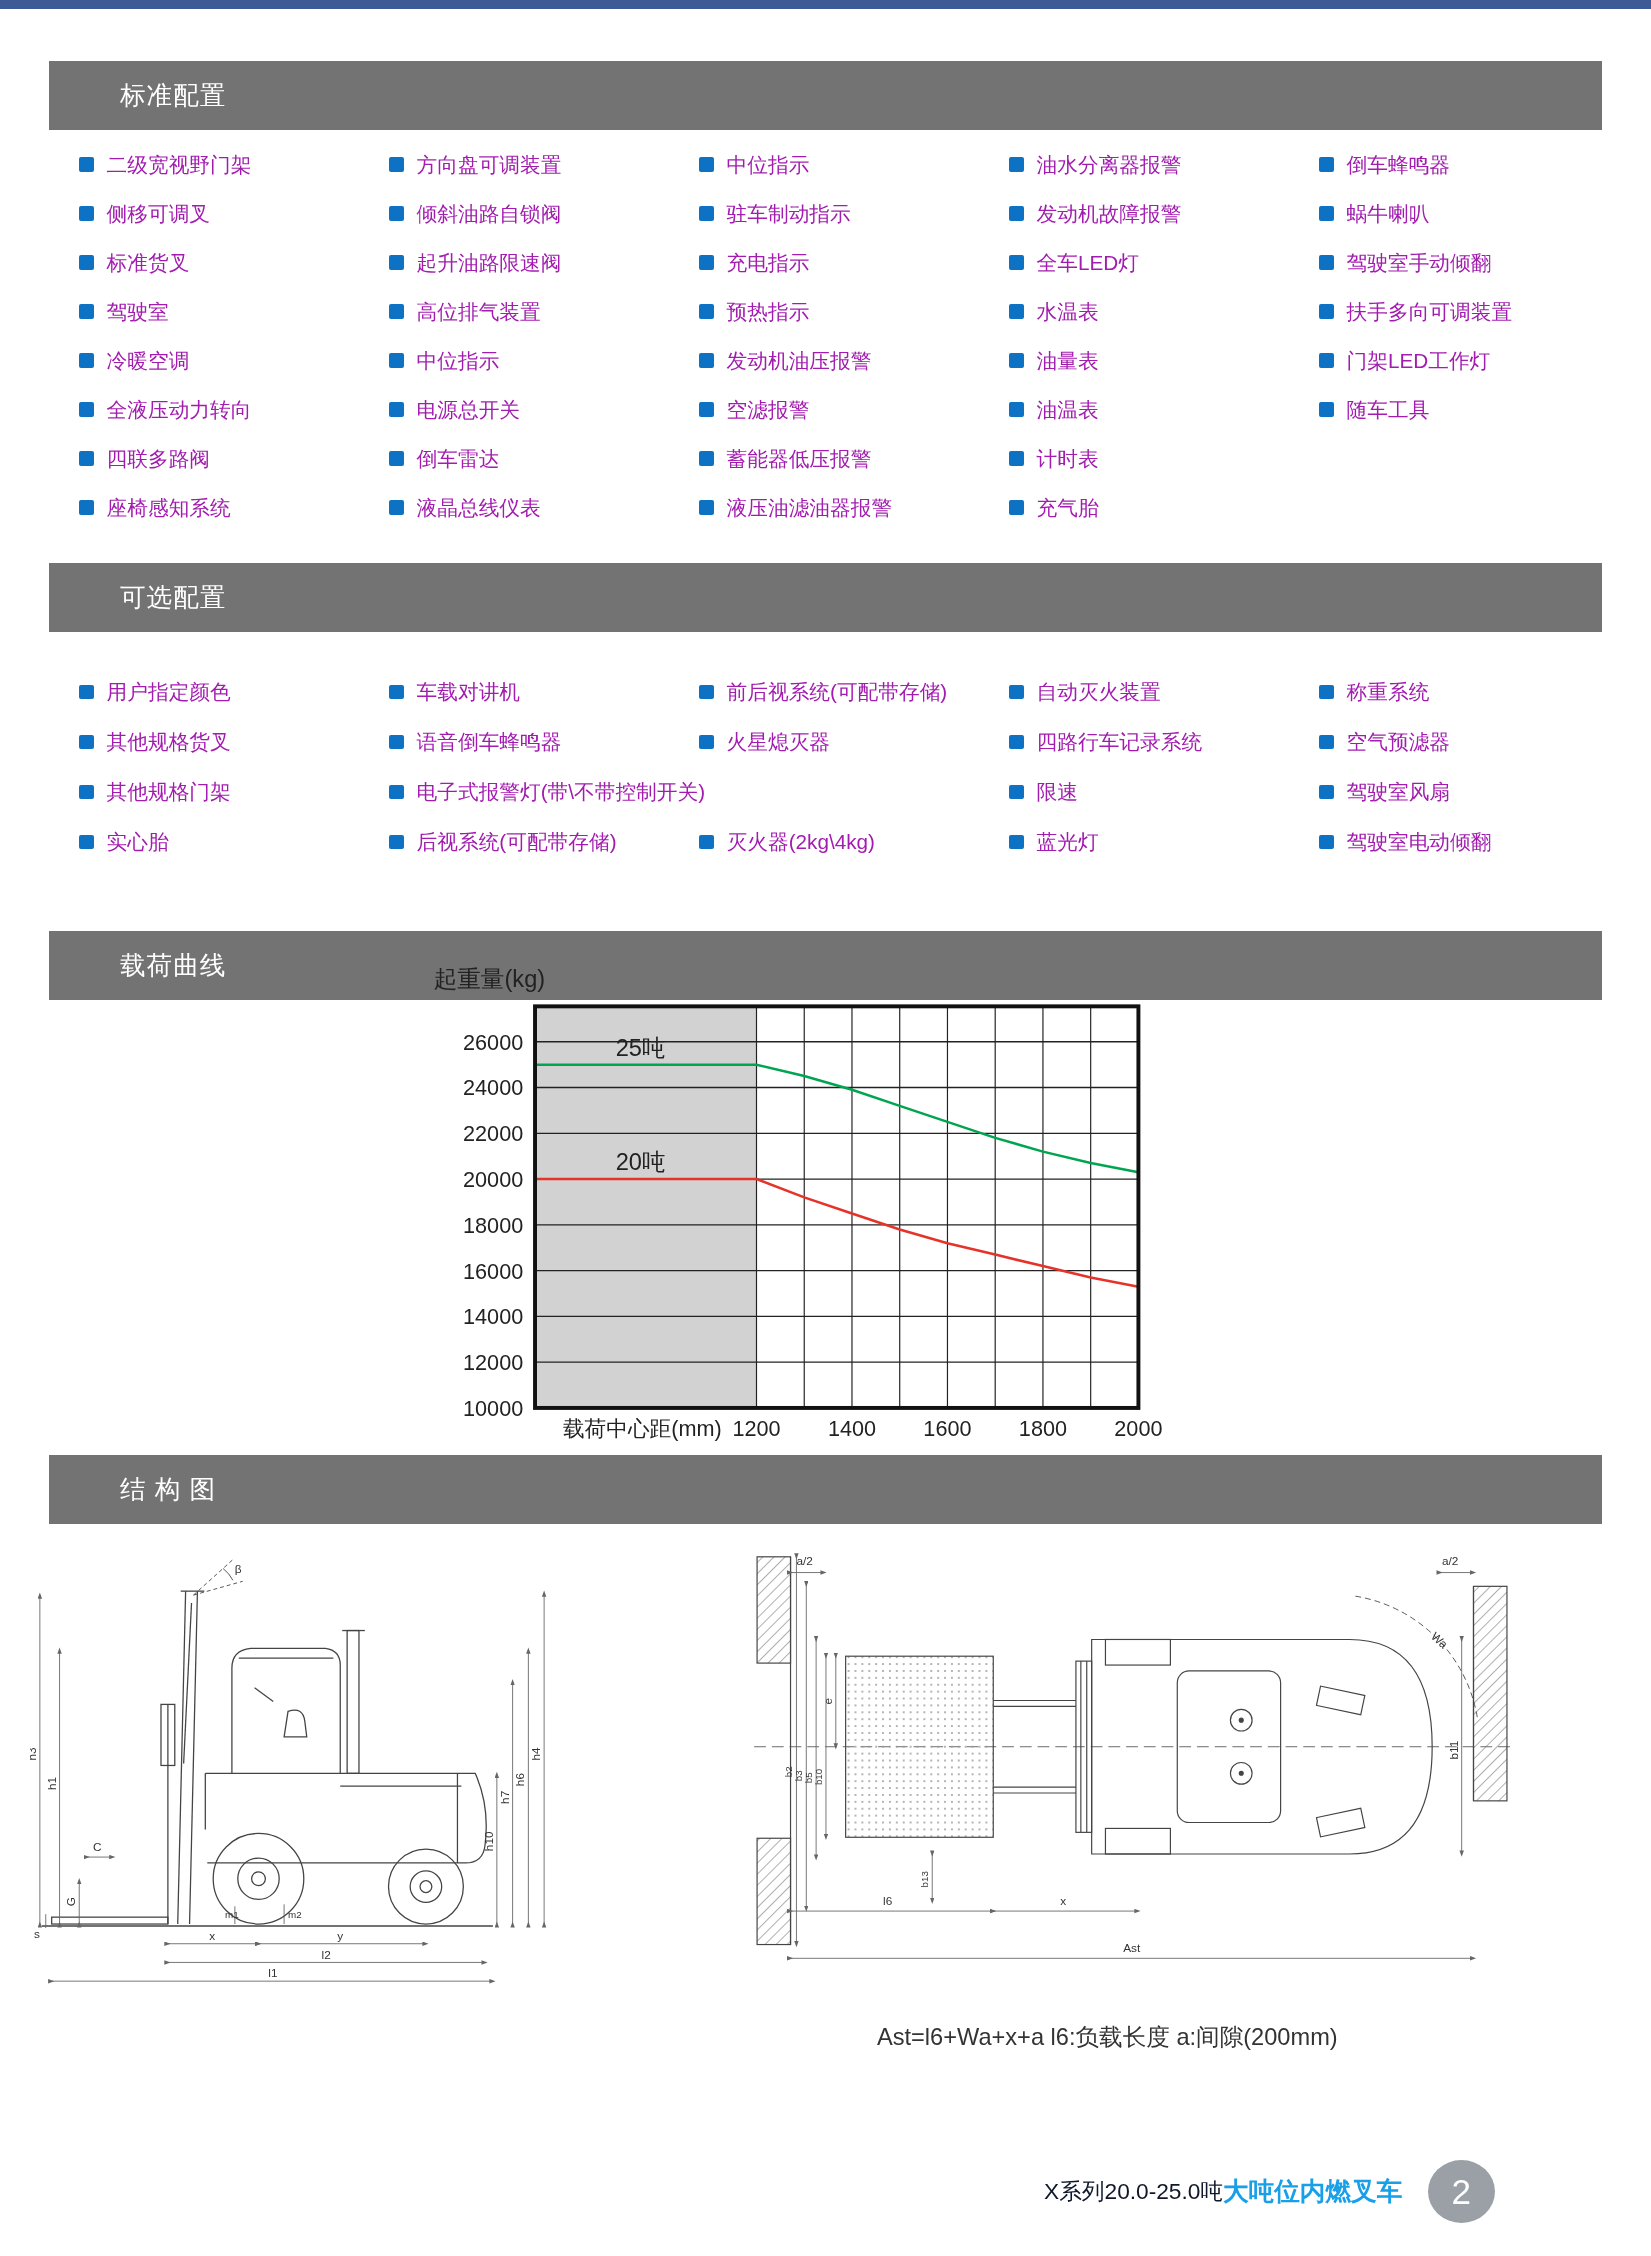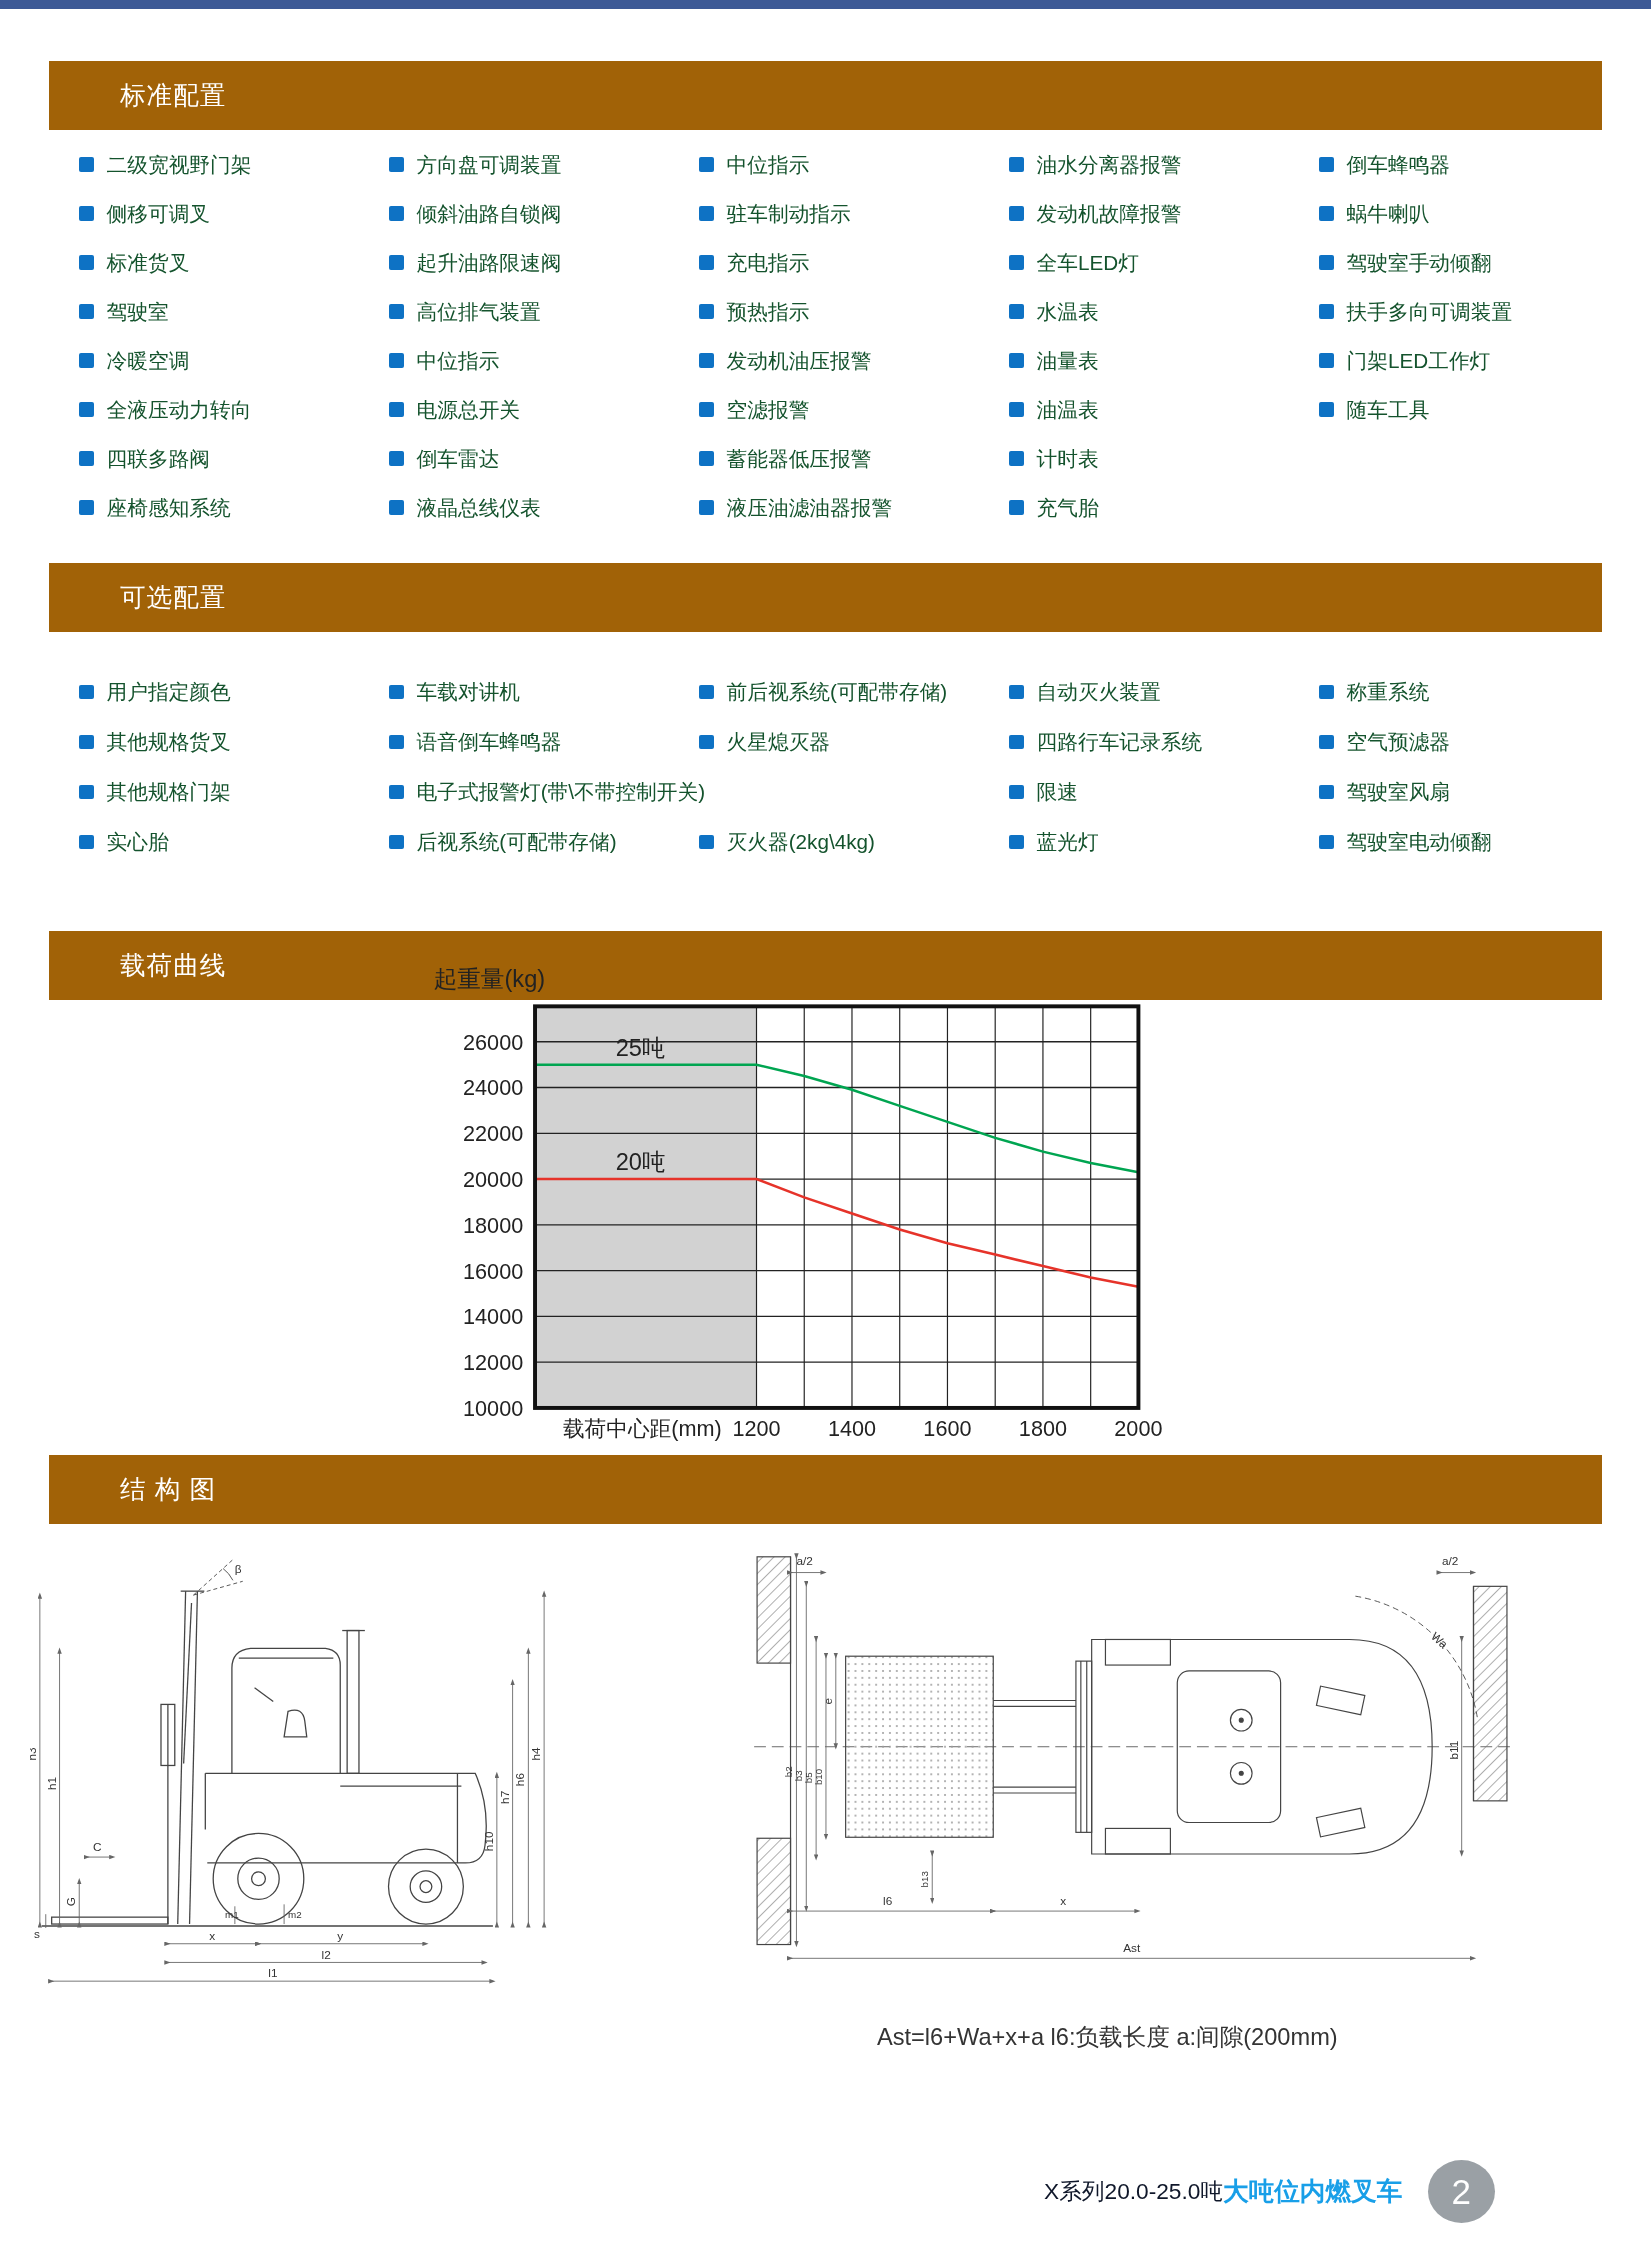--- a/index.html
+++ b/index.html
@@ -1,25 +1,25 @@
 <!DOCTYPE html>
 <html><head>
 <meta charset="utf-8">
 <style>
   html,body{margin:0;padding:0;background:#fff;}
   body{width:1652px;height:2257px;position:relative;font-family:"Liberation Sans","DejaVu Sans",sans-serif;color:#2e2e2e;overflow:hidden;}
   .top-strip{position:absolute;left:0;top:0;width:1652px;height:8.9px;background:#3d5a96;}
-  .section-bar{position:absolute;left:49px;width:1553px;height:69px;background:#a16207;color:#ffffff;
+  .section-bar{position:absolute;left:49px;width:1553px;height:69px;background:#737373;color:#ffffff;
     display:flex;align-items:center;padding-left:71px;box-sizing:border-box;font-size:25.6px;letter-spacing:1px;}
   .cfg-grid{position:absolute;left:79px;display:flex;}
   .cfg-col{width:310px;flex:0 0 auto;}
   .cfg-item{height:49px;display:flex;align-items:center;white-space:nowrap;}
   .opt .cfg-item{height:50px;}
   .bullet{width:14.8px;height:14.8px;border-radius:2px;background:#0e72c4;flex:0 0 auto;margin-right:12.8px;}
-  .cfg-label{font-size:20.7px;color:#14532d;}
+  .cfg-label{font-size:20.7px;color:#a21caf;}
   #load-chart{position:absolute;left:394px;top:965px;}
   svg text{font-family:"Liberation Sans","DejaVu Sans",sans-serif;}
   #side-view{position:absolute;left:29.6px;top:1532px;}
   #top-view{position:absolute;left:729px;top:1545px;}
   .caption{position:absolute;left:877px;top:1992px;font-size:23.6px;color:#333;white-space:nowrap;margin-top:29px;}
   .footer{position:absolute;left:1044px;top:2152px;height:79px;display:flex;align-items:center;}
   .footer .series{font-size:22.7px;color:#0f172a;}
   .footer .product{font-size:25.6px;color:#189fe8;font-weight:bold;margin-left:0;}
   .page-badge{width:67px;height:63px;border-radius:50%;background:#9aa0a5;color:#fff;display:flex;
     align-items:center;justify-content:center;font-size:35px;margin-left:25.6px;}

